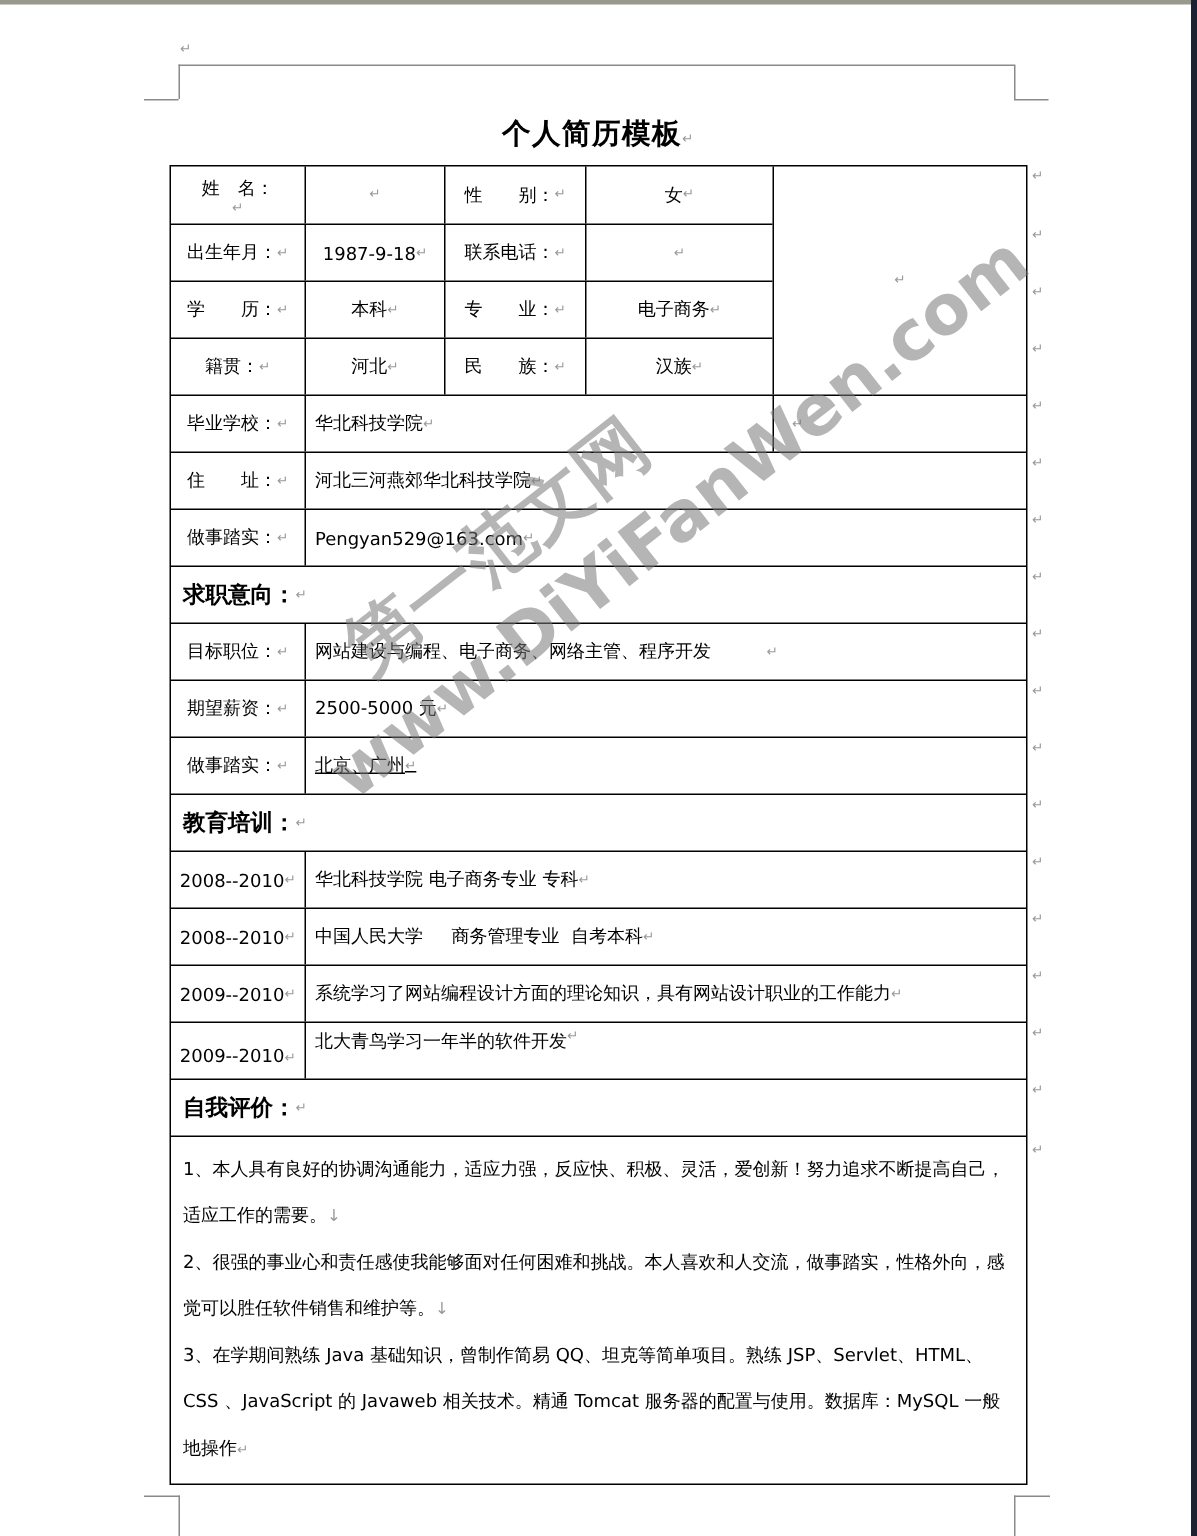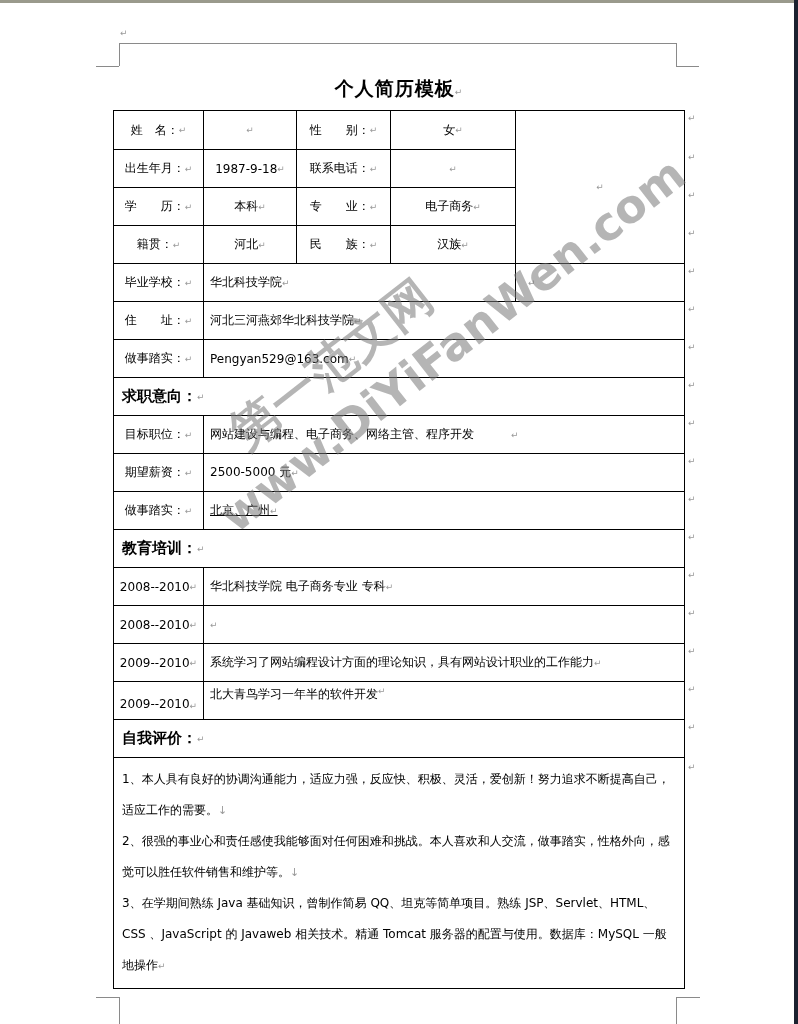--- a/index.html
+++ b/index.html
@@ -39,21 +39,21 @@
 
 <div class="title">
   <span>个人简历模板</span><span class="pm">↵</span>
 </div>
 
 <div class="tbl">
 
   <div style="display:flex;border-bottom:1px solid #000;">
     <div style="width:402px;border-right:1px solid #000;box-sizing:border-box;">
       <div class="row" style="height:39px;">
-        <div class="cell c-label" style="width:90px;">
+        <div class="cell c-label" style="width:90px;flex-direction:column;">
             <span>姓　名：</span>
             <span class="pm">↵</span>
           </div>
         <div class="cell c-center" style="width:93px;">
             <span></span>
             <span class="pm">↵</span>
           </div>
         <div class="cell c-center" style="width:94px;">
             <span>性　　别：</span>
             <span class="pm">↵</span>
@@ -209,21 +209,21 @@
     <div class="cell" style="flex:1;">
         <span>华北科技学院  电子商务专业  专科</span>
         <span class="pm">↵</span>
       </div>
   </div>
   <div class="row">
     <div class="cell c-label">
         <span>2008--2010</span>
         <span class="pm">↵</span>
       </div>
-    <div class="cell" style="flex:1;white-space:pre;"><span class="pm">↵</span></div>
+    <div class="cell" style="flex:1;white-space:pre;"><span>中国人民大学     商务管理专业  自考本科</span><span class="pm">↵</span></div>
   </div>
   <div class="row">
     <div class="cell c-label">
         <span>2009--2010</span>
         <span class="pm">↵</span>
       </div>
     <div class="cell" style="flex:1;">
         <span>系统学习了网站编程设计方面的理论知识，具有网站设计职业的工作能力</span>
         <span class="pm">↵</span>
       </div>

